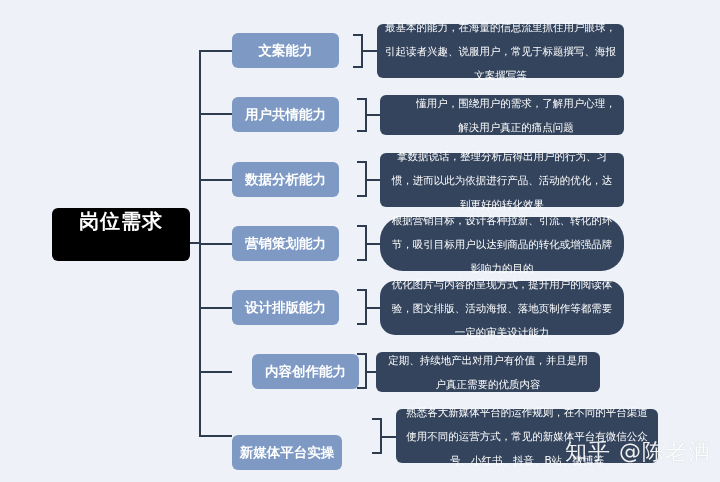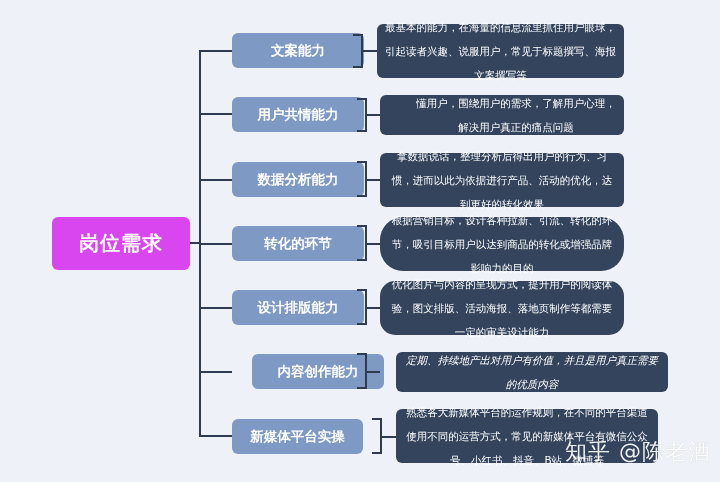--- a/index.html
+++ b/index.html
@@ -2,28 +2,28 @@
 <html><head>
 <meta charset="utf-8">
 <style>
   html, body { margin:0; padding:0; }
   body {
     width:720px; height:482px; overflow:hidden; position:relative;
     background:#eef2f8;
     font-family:"DejaVu Sans","Liberation Sans",sans-serif;
   }
   .root {
-    position:absolute; left:52px; top:217px; width:138px; height:53px;
-    background:#d946ef; border-radius:6px; color:#fff;
+    position:absolute; left:52px; top:208px; width:138px; height:53px;
+    background:#000000; border-radius:6px; color:#fff;
     font-size:20px; font-weight:bold; letter-spacing:1px;
-    display:flex; align-items:center; justify-content:center;
+    display:flex; align-items:flex-start; justify-content:center;
   }
   .line { position:absolute; background:#2f3b4f; }
   .branch {
-    position:absolute; left:232px; width:132px; height:35px;
+    position:absolute; left:232px; width:107px; height:35px;
     background:#7e9ac4; border-radius:6px; color:#fff;
     font-size:13.5px; font-weight:bold;
     display:flex; align-items:center; justify-content:center;
     white-space:nowrap;
   }
   .bracket {
     position:absolute; width:10px;
     border-top:2px solid #2f3b4f; border-right:2px solid #2f3b4f; border-bottom:2px solid #2f3b4f;
     box-sizing:border-box;
   }
@@ -76,21 +76,21 @@
   <span>数据分析能力</span>
 </div>
 <div class="bracket" style="left:357px; top:161px; height:36px;"></div>
 <div class="line" style="left:367px; top:179px; width:13px; height:2px;"></div>
 <div class="desc" style="left:380px; top:153px; width:244px; height:54px;">
   <span>拿数据说话，整理分析后得出用户的行为、习惯，进而以此为依据进行产品、活动的优化，达到更好的转化效果</span>
 </div>
 
 <div class="line" style="left:199px; top:243px; width:33px; height:2px;"></div>
 <div class="branch" style="top:226px;">
-  <span>转化的环节</span>
+  <span>营销策划能力</span>
 </div>
 <div class="bracket" style="left:357px; top:225px; height:36px;"></div>
 <div class="line" style="left:367px; top:243px; width:13px; height:2px;"></div>
 <div class="desc" style="left:380px; top:217px; width:244px; height:54px;border-radius:23px;">
   <span>根据营销目标，设计各种拉新、引流、转化的环节，吸引目标用户以达到商品的转化或增强品牌影响力的目的</span>
 </div>
 
 <div class="line" style="left:199px; top:307px; width:33px; height:2px;"></div>
 <div class="branch" style="top:290px;">
   <span>设计排版能力</span>
@@ -100,26 +100,26 @@
 <div class="desc" style="left:380px; top:281px; width:244px; height:54px;border-radius:15px;">
   <span>优化图片与内容的呈现方式，提升用户的阅读体验，图文排版、活动海报、落地页制作等都需要一定的审美设计能力</span>
 </div>
 
 <div class="line" style="left:199px; top:371px; width:33px; height:2px;"></div>
 <div class="branch" style="top:354px;margin-left:20px;">
   <span>内容创作能力</span>
 </div>
 <div class="bracket" style="left:357px; top:353px; height:36px;"></div>
 <div class="line" style="left:367px; top:371px; width:13px; height:2px;"></div>
-<div class="desc" style="left:396px; top:352px; width:272px; height:40px;font-style:italic;">
+<div class="desc" style="left:376px; top:352px; width:224px; height:40px;">
   <span>定期、持续地产出对用户有价值，并且是用户真正需要的优质内容</span>
 </div>
 
 <div class="line" style="left:199px; top:435px; width:33px; height:2px;"></div>
-<div class="branch" style="top:419px; width:131px;">
+<div class="branch" style="top:435px; width:110px;">
   <span>新媒体平台实操</span>
 </div>
 <div class="bracket" style="left:372px; top:418px; height:36px;"></div>
 <div class="line" style="left:382px; top:436px; width:14px; height:2px;"></div>
 <div class="desc" style="left:396px; top:409px; width:262px; height:54px;">
   <span>熟悉各大新媒体平台的运作规则，在不同的平台渠道使用不同的运营方式，常见的新媒体平台有微信公众号、小红书、抖音、B站、微博等</span>
 </div>
 
 <div class="watermark">知乎 @陈老酒</div>
 

